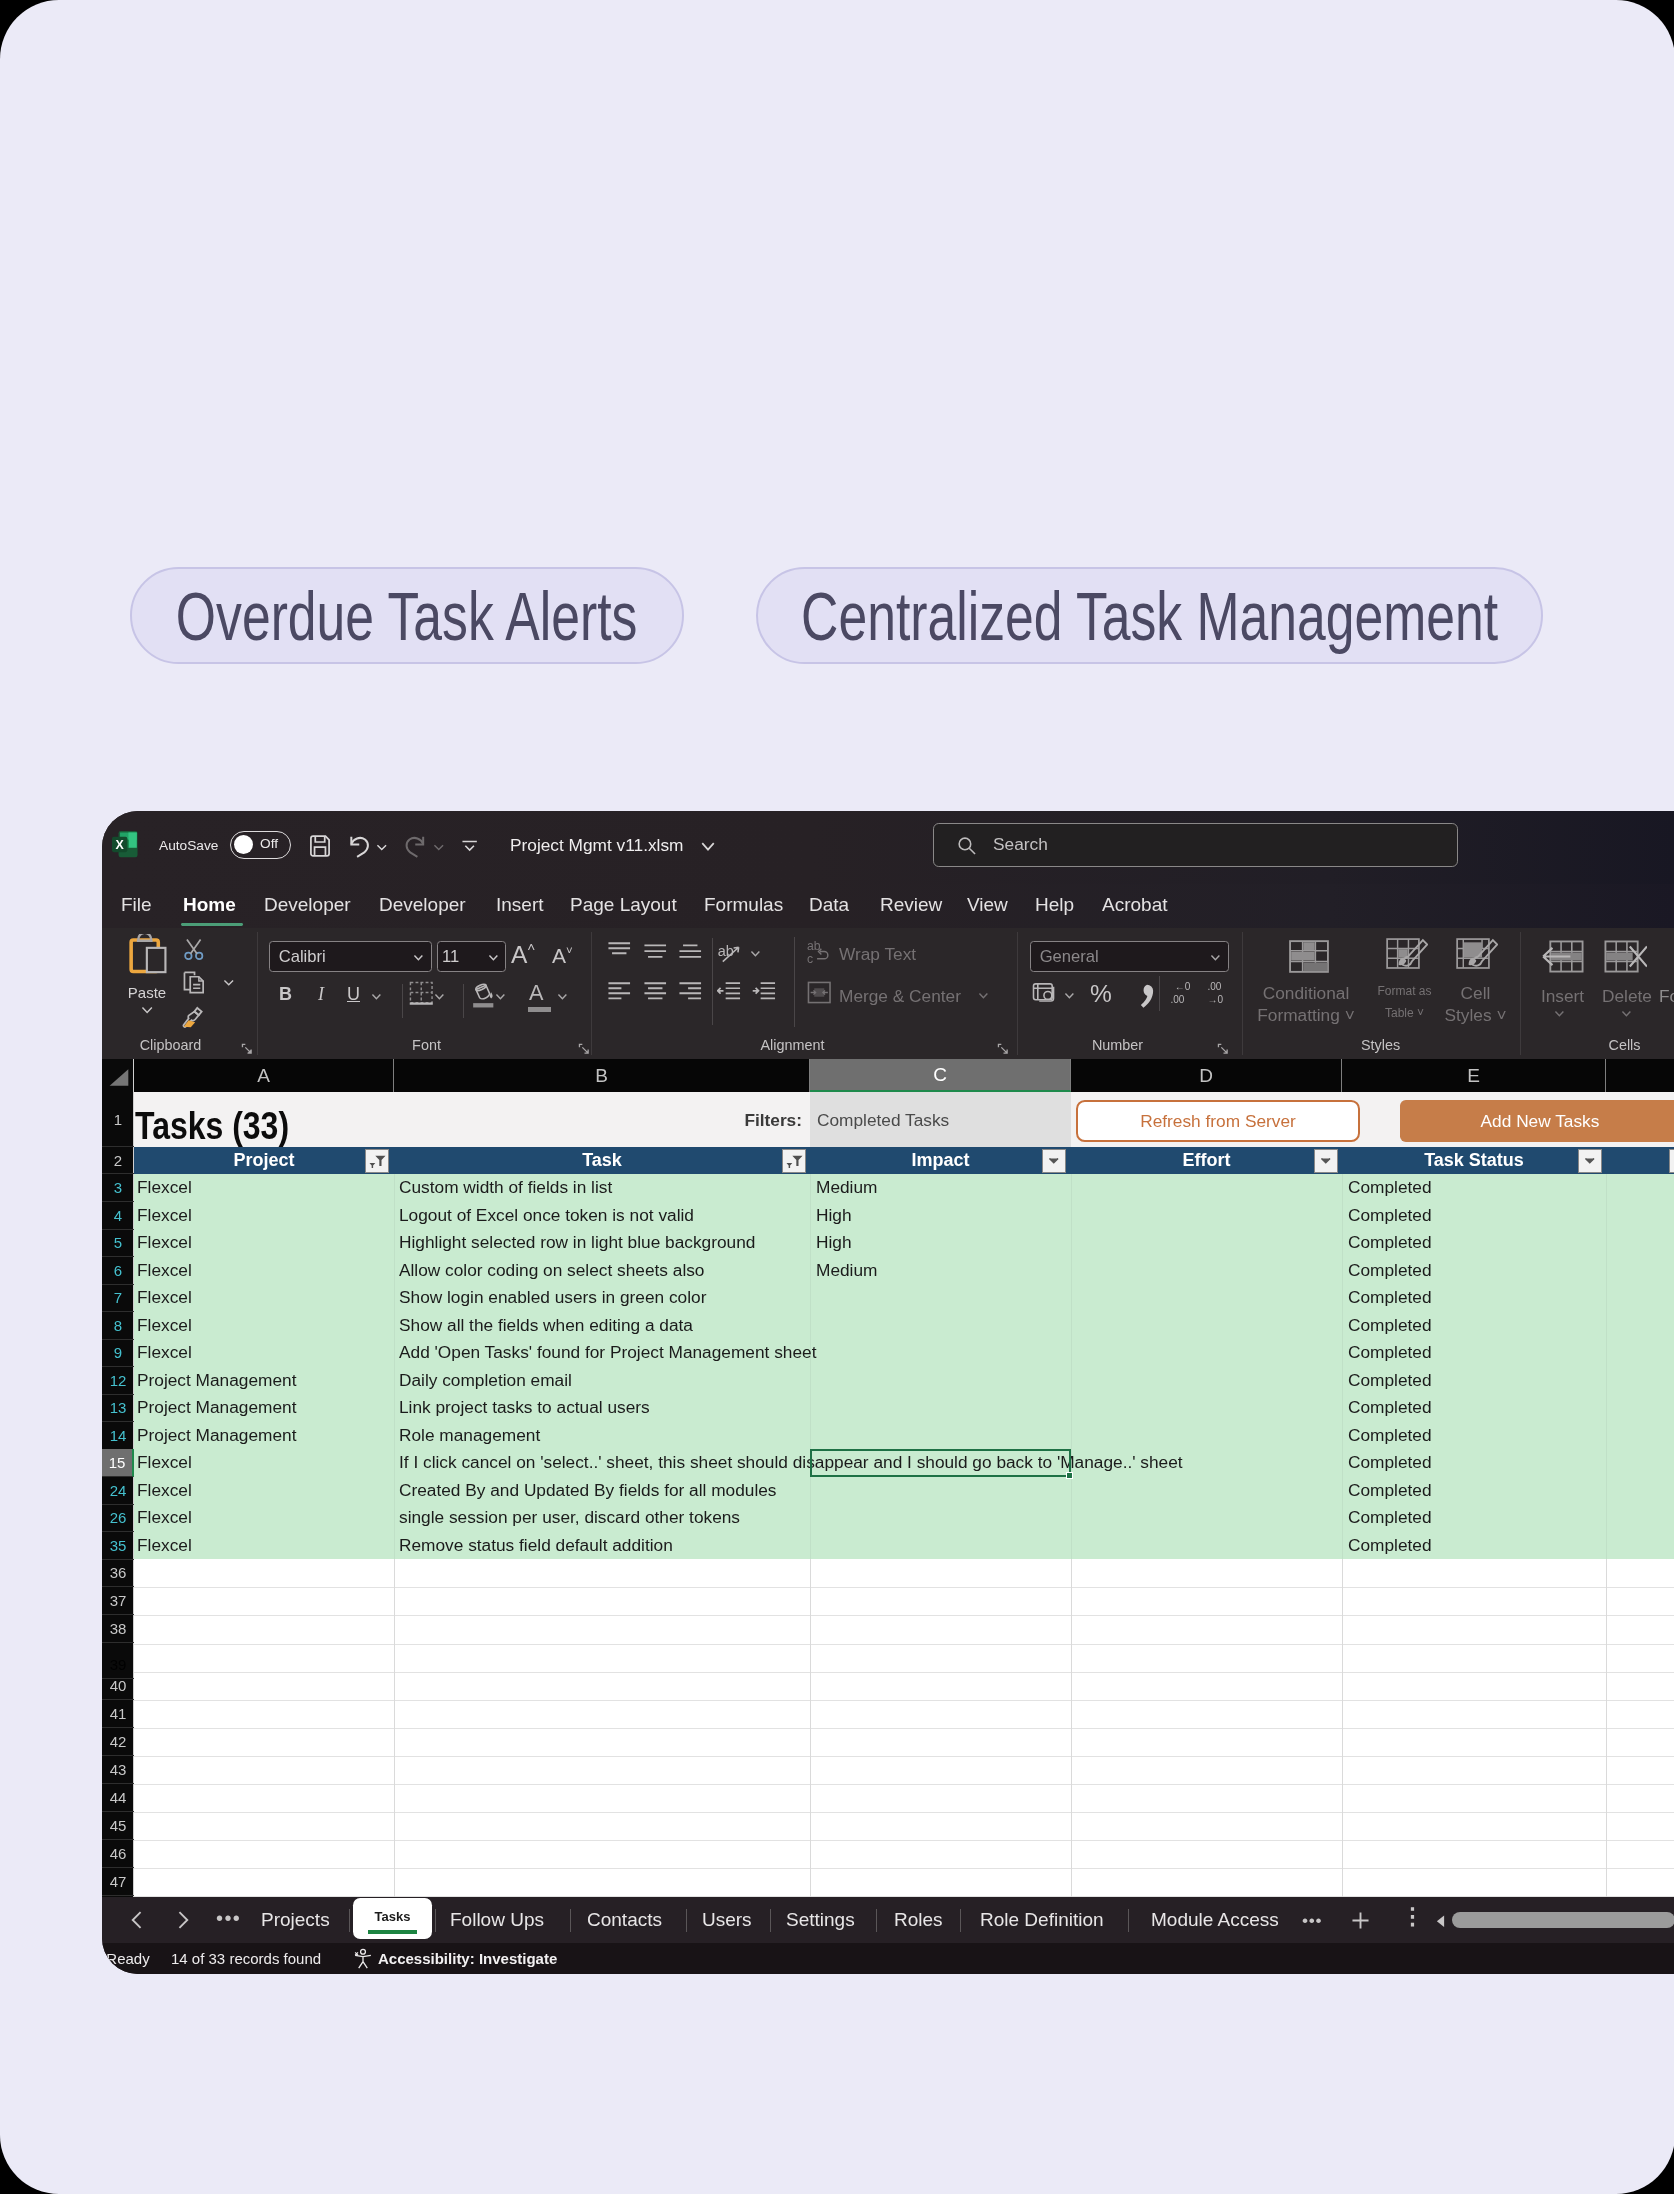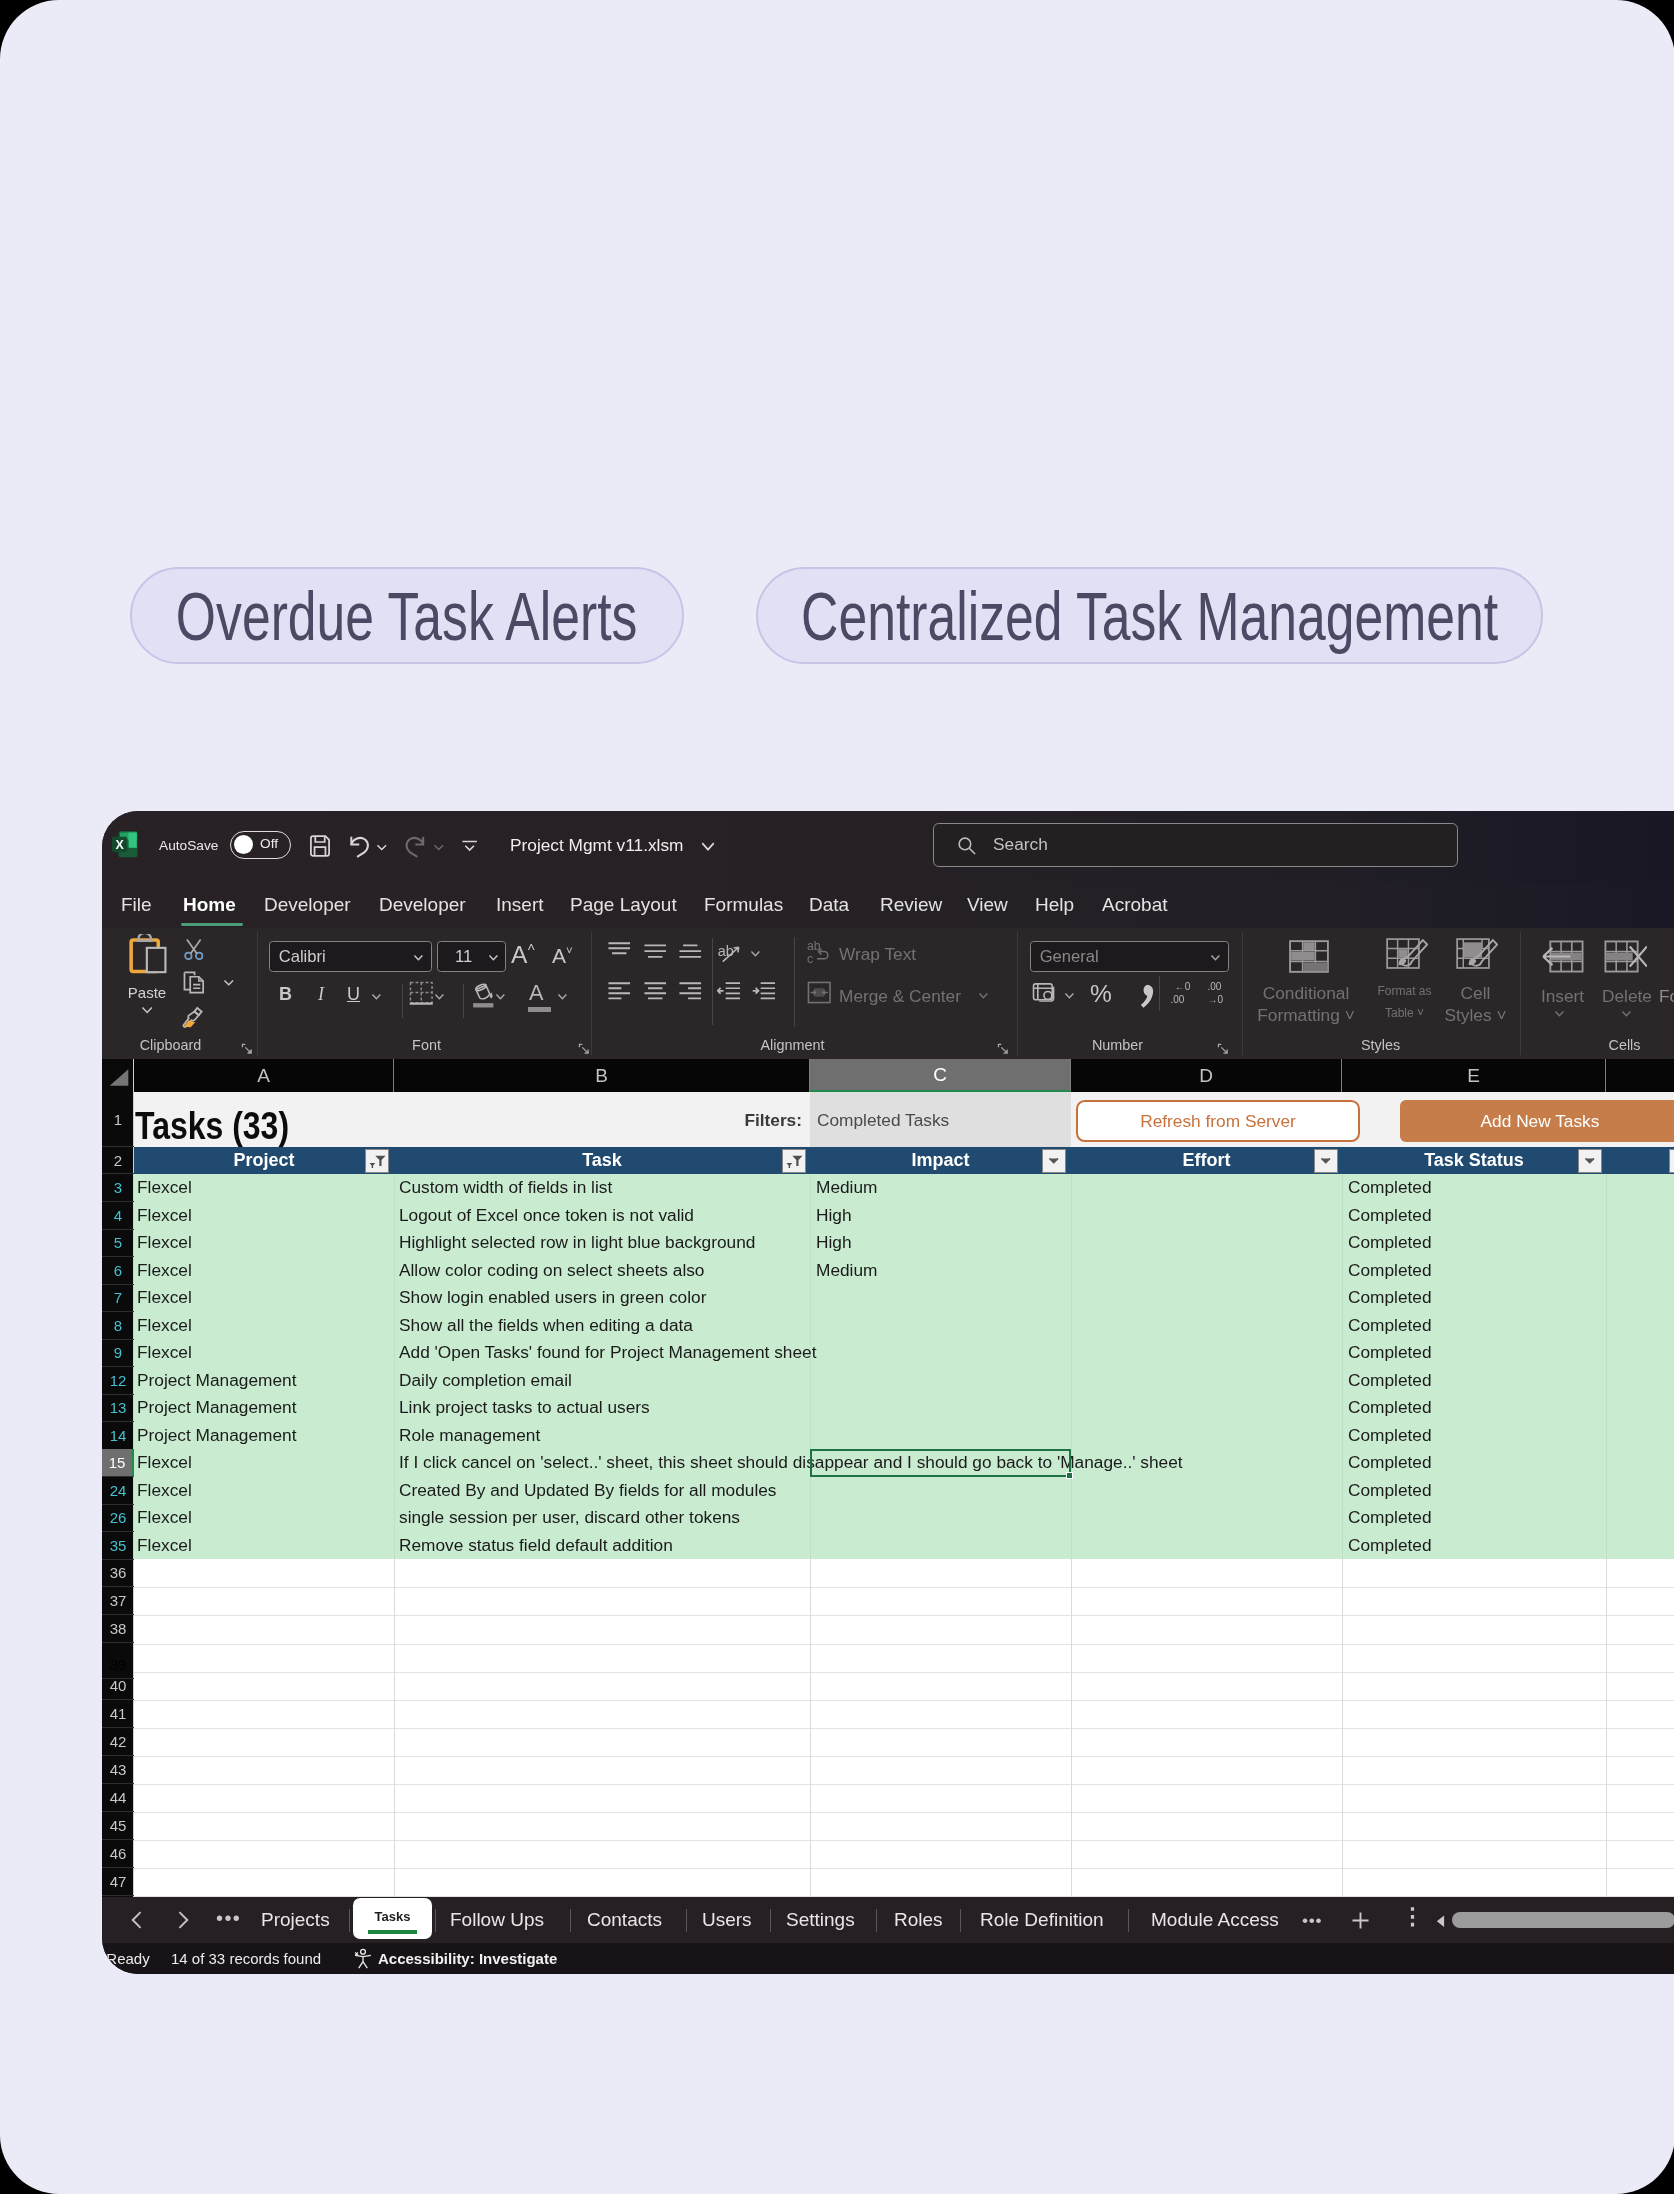--- a/index.html
+++ b/index.html
@@ -133,21 +133,21 @@
         <path d="M2 6 v-4 h4 M14 9 v5 h-5 M6 6 l7 7"></path>
           <path d="M13 13 l-3 0 m3 0 l0 -3"></path>
       </svg>
       <div class="vsep" style="left:155px;"></div>
 
       <div class="combo" style="position:absolute;left:167px;top:13px;width:163px;height:31px;font-size:16.6px;padding-left:8.7px;">Calibri
         <svg style="position:absolute;right:7.2px;top:11.5px" width="10.8" height="8" viewBox="0 0 15 11" fill="none" stroke="#C9C7C8" stroke-width="2">
             <path d="M2 2 L7.5 8 L13 2"></path>
           </svg>
       </div>
-      <div class="combo" style="position:absolute;left:335px;top:13px;width:69px;height:31px;font-size:16.6px;padding-left:17px;">11
+      <div class="combo" style="position:absolute;left:335px;top:13px;width:69px;height:31px;font-size:16.6px;padding-left:4px;">11
         <svg style="position:absolute;right:5.8px;top:11.5px" width="10.8" height="8" viewBox="0 0 15 11" fill="none" stroke="#C9C7C8" stroke-width="2">
             <path d="M2 2 L7.5 8 L13 2"></path>
           </svg>
       </div>
       <div style="position:absolute;left:409px;top:11.5px;font-size:24.5px;color:#C9C7C8;">A<span style="font-size:13.7px;vertical-align:10.8px;">˄</span></div>
       <div style="position:absolute;left:450px;top:16px;font-size:21px;color:#C9C7C8;">A<span style="font-size:11.5px;vertical-align:8.7px;">˅</span></div>
       <div style="position:absolute;left:300px;top:56px;width:0.7px;height:34px;background:#4A4648;"></div>
       <div style="position:absolute;left:361px;top:56px;width:0.7px;height:34px;background:#4A4648;"></div>
       <div style="position:absolute;left:177px;top:56px;font-size:18px;font-weight:bold;color:#C9C7C8;">B</div>
       <div style="position:absolute;left:216px;top:56px;font-size:18px;font-style:italic;font-family:'Liberation Serif',serif;color:#C9C7C8;">I</div>

